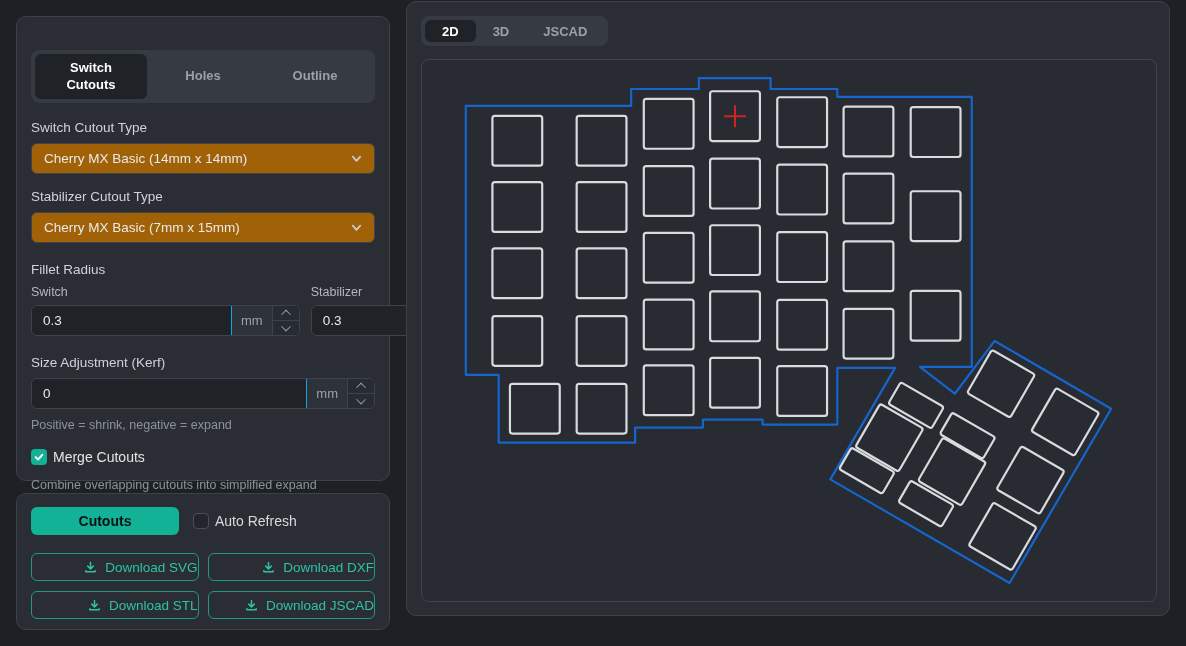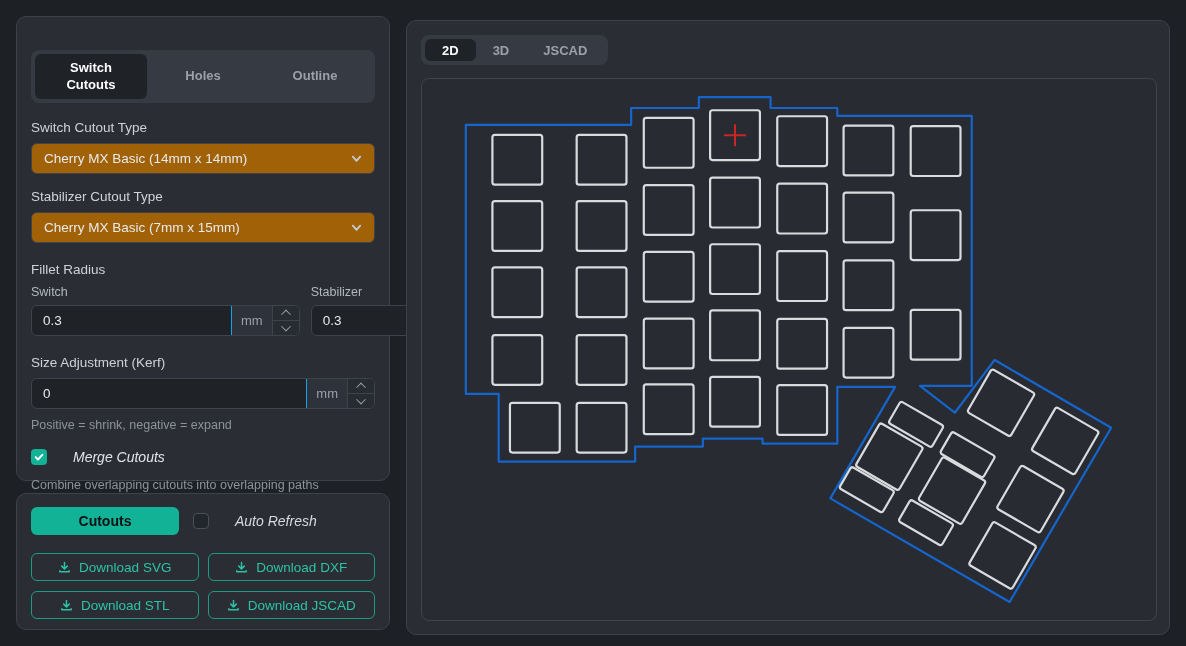--- a/index.html
+++ b/index.html
@@ -12,21 +12,21 @@
     position:relative;
   }
   .card {
     position:absolute;
     background:#2a2d33;
     border:1px solid #3d4148;
     border-radius:10px;
   }
   #sidebar-main { left:16px; top:16px; width:374px; height:465px; padding:14px; }
   #sidebar-actions { left:16px; top:493px; width:374px; height:137px; padding:13px 14px; }
-  #viewer-panel { left:406px; top:20px; width:764px; height:615px; padding:14px; }
+  #viewer-panel { left:406px; top:1px; width:764px; height:615px; padding:14px; }
 
   
   .tabbar { background:#363a42; border-radius:8px; padding:4px; display:flex; }
   .tab {
     color:#9ba1a9; font-size:13px; font-weight:bold; text-align:center;
     border-radius:6px; cursor:pointer; display:flex; align-items:center; justify-content:center;
   }
   .tab.active { background:#1f2227; color:#fff; }
   #sidebar-tabs { height:53px; margin-bottom:17px;margin-top:19px; }
   #sidebar-tabs .tab { flex:1; line-height:1.25; padding:4px 10px; }
@@ -64,42 +64,42 @@
   }
   .stepper button + button { border-top:1px solid #3e434b; }
   .stepper .ch { position:absolute; left:50%; top:50%; width:7px; height:7px;
     border-left:1.6px solid #9ba1a9; border-top:1.6px solid #9ba1a9; }
   .stepper .ch.up { transform:translate(-50%,-30%) rotate(45deg); }
   .stepper .ch.down { transform:translate(-50%,-70%) rotate(225deg); }
 
   .row { display:flex; gap:11px; }
   .row > div { flex:1; }
 
-  .check-row { display:flex; align-items:flex-end; gap:26px; margin-top:17px; cursor:pointer;font-style:italic; }
+  .check-row { display:flex; align-items:flex-end; gap:6px; margin-top:17px; cursor:pointer; }
   .checkbox {
     width:16px; height:16px; border-radius:4px; flex:0 0 auto;
     display:flex; align-items:center; justify-content:center;
   }
   .checkbox.checked { background:#12b296; }
   .checkbox.unchecked { background:#22262c; border:1px solid #4a4f57; }
   .checkbox svg { width:10px; height:10px; }
   .checkbox polyline { fill:none; stroke:#fff; stroke-width:2.4; stroke-linecap:round; stroke-linejoin:round; }
   .check-label { font-size:14px; color:#e2e4e7; }
 
   #generate-row { display:flex; align-items:center; gap:14px; }
   #generate-btn {
     width:148px; height:28px; background:#12b296; color:#0d1115;
     border:none; border-radius:6px; font-size:14px; font-weight:bold; cursor:pointer;
     font-family:"Liberation Sans","DejaVu Sans",sans-serif;
   }
   #download-grid { display:grid; grid-template-columns:1fr 1fr; gap:10px 9px; margin-top:18px; }
   .dl-btn {
     height:28px; background:transparent; border:1px solid #1e9b85; border-radius:6px;
     color:#2dc3a6; font-size:13.5px; cursor:pointer;
-    display:flex; align-items:center; justify-content:center; gap:8px;
+    display:flex; align-items:center; justify-content:flex-end; gap:8px;
     font-family:"Liberation Sans","DejaVu Sans",sans-serif;
   }
   .dl-icon { width:13px; height:13px; }
   .dl-icon path { fill:none; stroke:#2dc3a6; stroke-width:1.6; stroke-linecap:round; stroke-linejoin:round; }
 
   #plate-canvas {
     position:absolute; left:14px; top:57px; width:736px; height:543px;
     background:#282b31; border:1px solid #3f444c; border-radius:8px; overflow:hidden;
   }
   #plate-canvas svg { display:block; width:100%; height:100%; }
@@ -180,21 +180,21 @@
   <div class="hint">Positive = shrink, negative = expand</div>
 
   <div class="check-row">
     <span class="checkbox checked">
       <svg viewBox="0 0 12 12">
           <polyline points="2,6.2 4.8,9 10,3.4"></polyline>
         </svg>
     </span>
     <span class="check-label">Merge Cutouts</span>
   </div>
-  <div class="hint" style="margin-top:13px">Combine overlapping cutouts into overlapping paths</div>
+  <div class="hint" style="margin-top:13px">Combine overlapping cutouts into simplified expand</div>
 </div>
 
 <div class="card" id="sidebar-actions">
   <div id="generate-row">
     <button id="generate-btn">Cutouts</button>
     <span class="check-row" style="margin-top:0">
       <span class="checkbox unchecked"></span>
       <span class="check-label" style="color:#d6d9dd">Auto Refresh</span>
     </span>
   </div>

